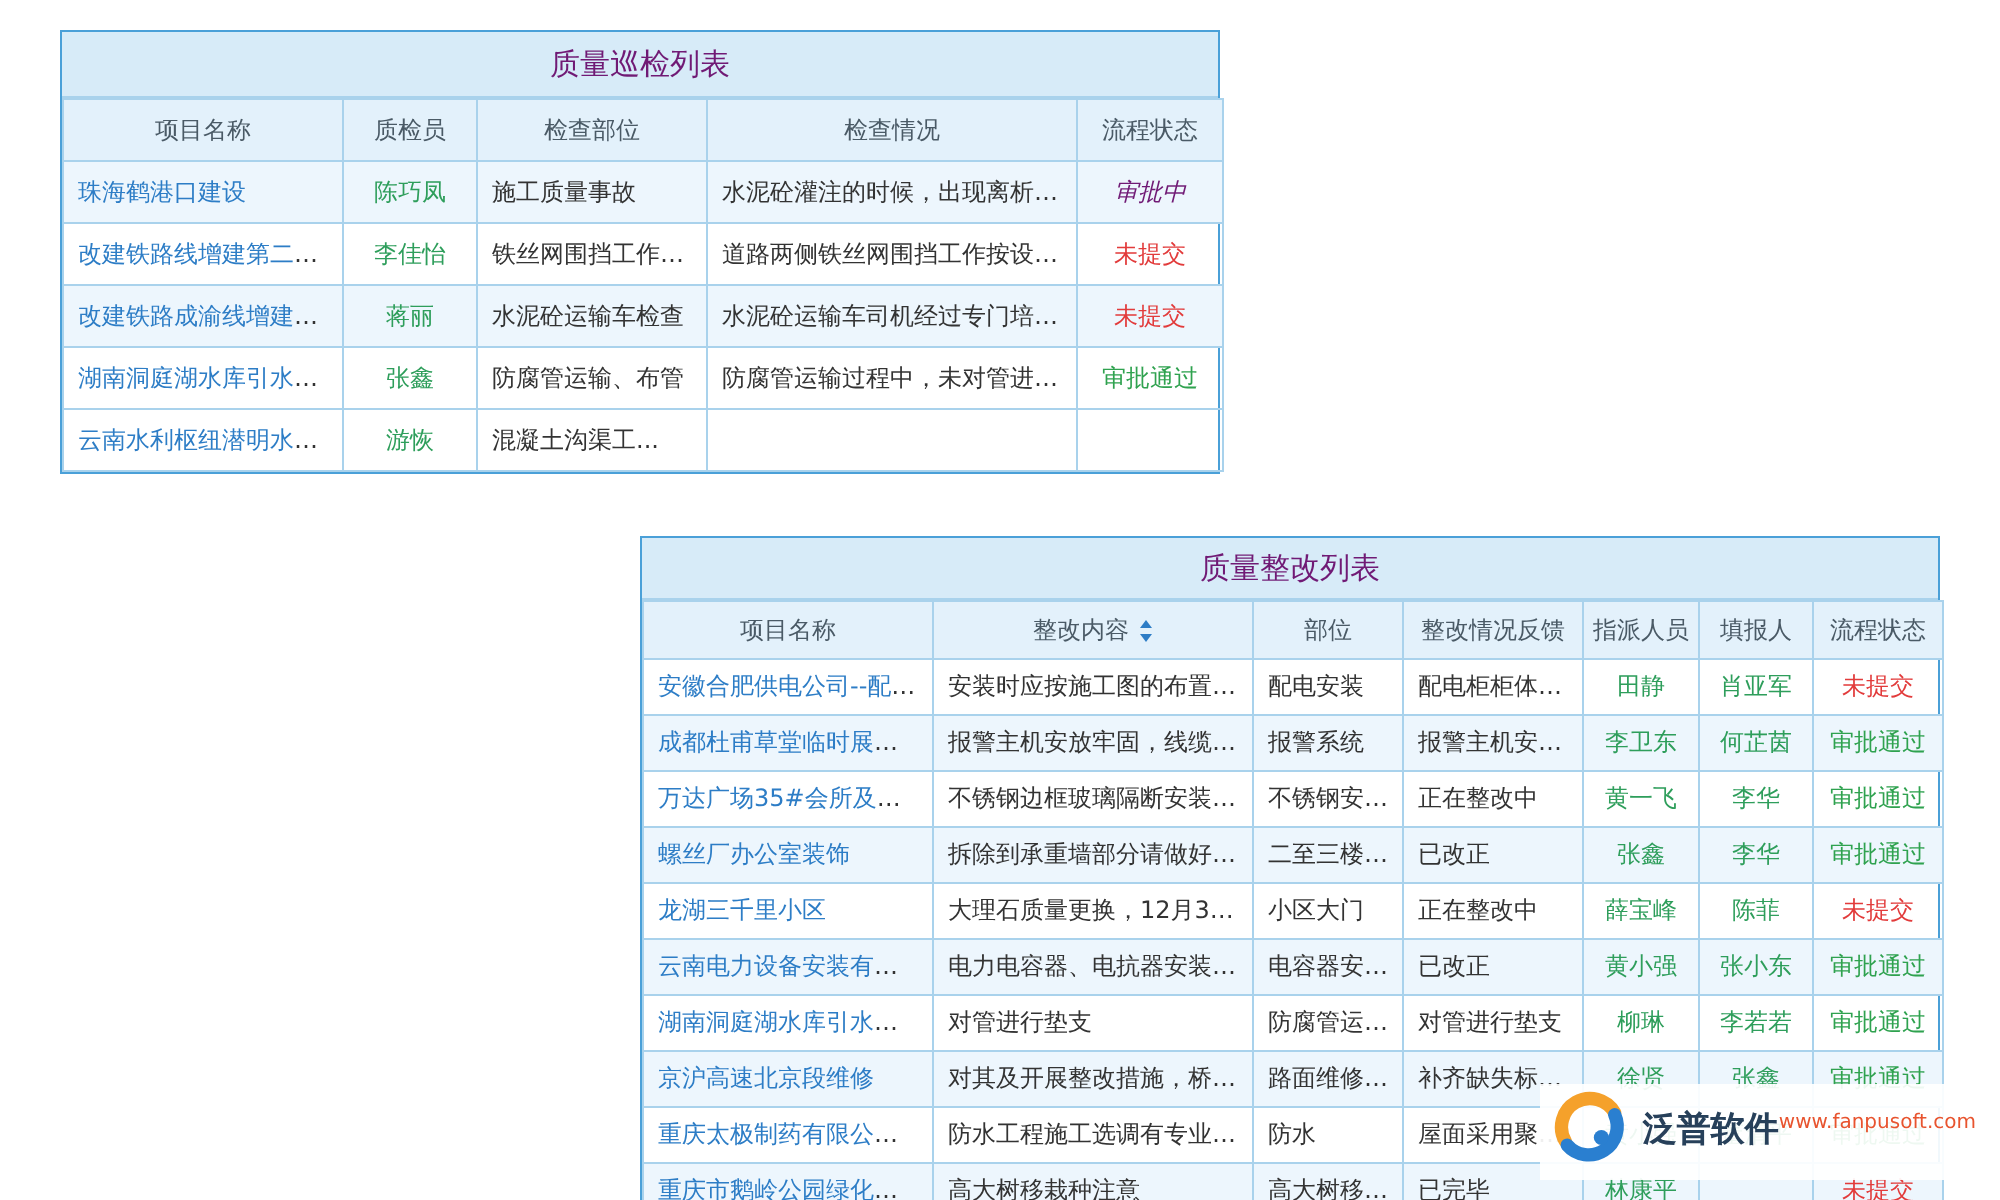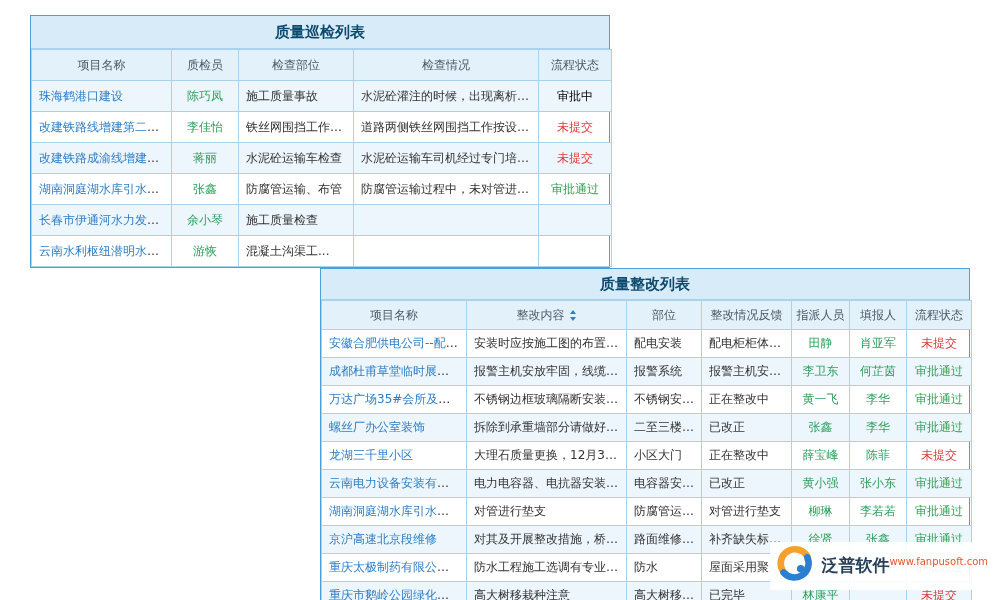--- a/index.html
+++ b/index.html
@@ -11,21 +11,21 @@
   .panel{
     position:absolute;background:#fff;
     border:1px solid var(--border-outer,#4aa0d8);
     box-sizing:border-box;
   }
   #panel1{left:30px;top:15px;width:580px;z-index:1;}
   #panel2{left:320px;top:248px;width:650px;z-index:10;margin-top:20px;}
   .panel-title{
     height:32px;line-height:32px;text-align:center;
     background:var(--title-bg,#d7ebf8);
-    font-size:15px;font-weight:bold;color:#0c4a6e;
+    font-size:15px;font-weight:normal;color:#701a75;
     border-bottom:1px solid var(--border,#a9d2ec);
   }
   #panel2 .panel-title{height:30px;line-height:30px;}
   table.grid{border-collapse:collapse;width:100%;table-layout:fixed;padding-left:44px;}
   table.grid th{
     background:var(--header-bg,#e3f1fb);
     font-weight:normal;color:#4a5a66;font-size:12px;
     border:1px solid var(--border,#a9d2ec);
     height:30px;padding:0 4px;overflow:hidden;white-space:nowrap;
   }
@@ -88,21 +88,21 @@
           <th><span>检查情况</span></th>
           <th><span>流程状态</span></th>
         </tr>
       </thead>
     <tbody>
         <tr class="alt">
           <td class="a-left"><span class="link">珠海鹤港口建设</span></td>
           <td class="a-center"><span class="person">陈巧凤</span></td>
           <td class="a-left"><span>施工质量事故</span></td>
           <td class="a-left"><span>水泥砼灌注的时候，出现离析现象</span></td>
-          <td class="a-center"><span class="status" style="color: #000000;">审批中</span></td>
+          <td class="a-center"><span class="status" style="color: #701a75; font-style: italic;">审批中</span></td>
         </tr>
         <tr>
           <td class="a-left"><span class="link">改建铁路线增建第二线...</span></td>
           <td class="a-center"><span class="person">李佳怡</span></td>
           <td class="a-left"><span>铁丝网围挡工作检查</span></td>
           <td class="a-left"><span>道路两侧铁丝网围挡工作按设计...</span></td>
           <td class="a-center"><span class="status" style="color: rgb(226, 59, 59);">未提交</span></td>
         </tr>
         <tr class="alt">
           <td class="a-left"><span class="link">改建铁路成渝线增建第...</span></td>
@@ -110,27 +110,20 @@
           <td class="a-left"><span>水泥砼运输车检查</span></td>
           <td class="a-left"><span>水泥砼运输车司机经过专门培训...</span></td>
           <td class="a-center"><span class="status" style="color: rgb(226, 59, 59);">未提交</span></td>
         </tr>
         <tr>
           <td class="a-left"><span class="link">湖南洞庭湖水库引水工...</span></td>
           <td class="a-center"><span class="person">张鑫</span></td>
           <td class="a-left"><span>防腐管运输、布管</span></td>
           <td class="a-left"><span>防腐管运输过程中，未对管进行...</span></td>
           <td class="a-center"><span class="status" style="color: rgb(47, 162, 79);">审批通过</span></td>
-        </tr>
-        <tr class="alt">
-          <td class="a-left"><span class="link">长春市伊通河水力发电...</span></td>
-          <td class="a-center"><span class="person">余小琴</span></td>
-          <td class="a-left"><span>施工质量检查</span></td>
-          <td class="a-left"><span></span></td>
-          <td class="a-center"><span class="status" style="color: rgb(51, 51, 51);"></span></td>
         </tr>
         <tr>
           <td class="a-left"><span class="link">云南水利枢纽潜明水库...</span></td>
           <td class="a-center"><span class="person">游恢</span></td>
           <td class="a-left"><span>混凝土沟渠工...</span></td>
           <td class="a-left"><span></span></td>
           <td class="a-center"><span class="status" style="color: rgb(51, 51, 51);"></span></td>
         </tr>
       </tbody>
   </table>

